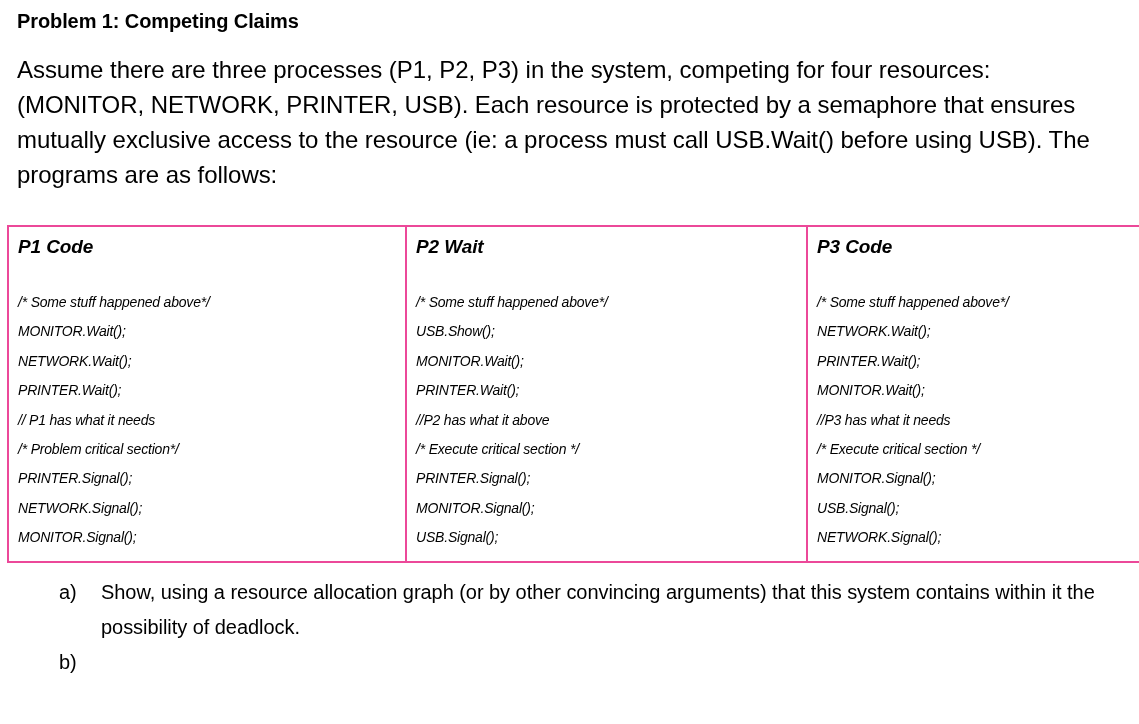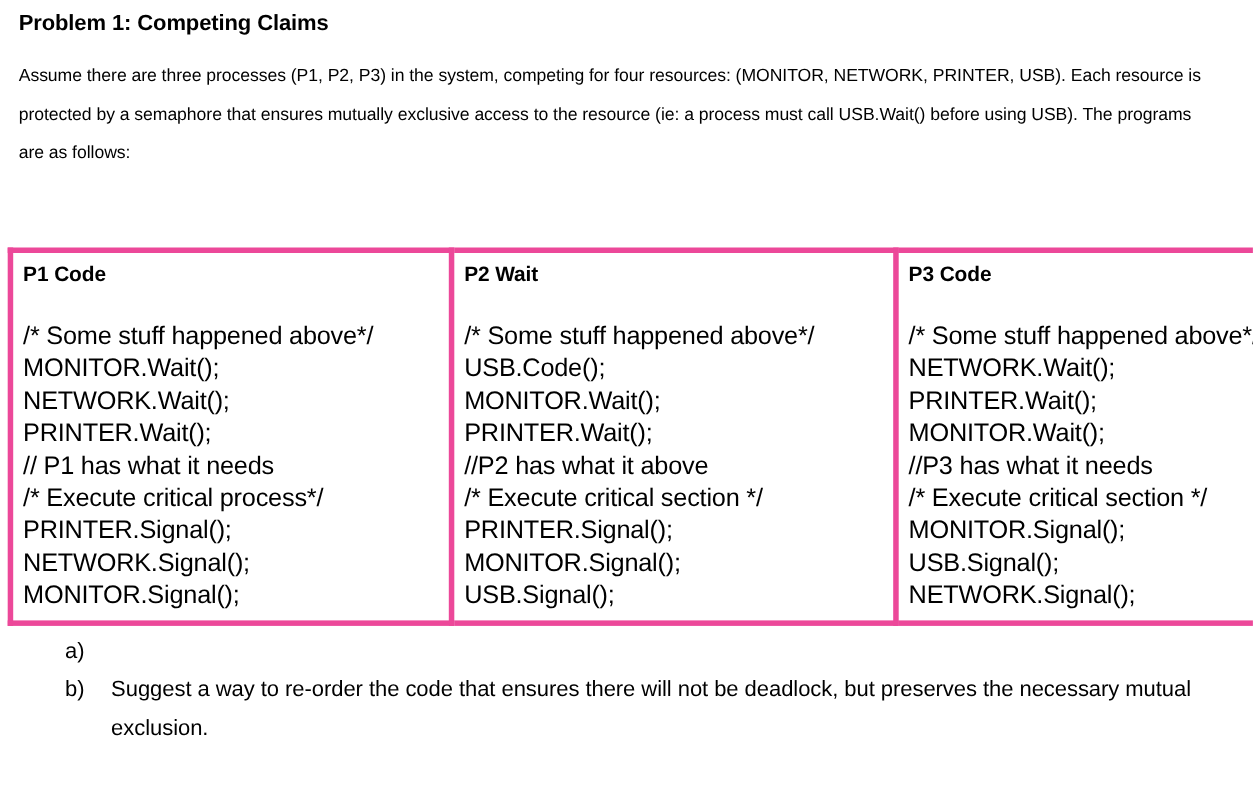--- a/index.html
+++ b/index.html
@@ -24,55 +24,56 @@
   }
   .title {
     font-size: 20px;
     font-weight: bold;
     letter-spacing: -0.1px;
     margin: 0;
     padding: 7px 0 0 17px;
     line-height: 28px;
   }
   .intro {
-    font-size: 16px;
+    font-size: 24px;
     line-height: 35px;
     margin: 0;
     padding: 17px 36px 0 17px;
     letter-spacing: -0.05px;
     text-align: left;
   }
   .code-table {
     position: absolute;
     left: 7px;
     top: 225px;
     width: 1115px;
     border-collapse: collapse;
     table-layout: fixed;
   }
   .code-table td {
-    border: 5px solid #ec4899;
+    border: 2px solid #ec4899;
     vertical-align: top;
     padding: 6px 16px 8px 9px;
+    font-style: italic;
   }
   .col1 { width: 371px; }
   .col2 { width: 374px; }
   .col3 { width: 370px; }
 
   .col-header {
     font-size: 19px;
     font-weight: bold;
     line-height: 27px;
     letter-spacing: -0.1px;
   }
   .code-gap {
     height: 28px;
   }
   .code-line {
-    font-size: 23px;
+    font-size: 14px;
     line-height: 29.4px;
     white-space: pre;
     letter-spacing: -0.2px;
   }
 
   .qlist {
     position: absolute;
     left: 0;
     top: 575px;
     width: 1139px;
@@ -108,30 +109,30 @@
     <tbody>
       <tr>
         <td class="col1">
           <div class="col-header">P1 Code</div>
           <div class="code-gap"></div>
           <div class="code-line">/* Some stuff happened above*/</div>
           <div class="code-line">MONITOR.Wait();</div>
           <div class="code-line">NETWORK.Wait();</div>
           <div class="code-line">PRINTER.Wait();</div>
           <div class="code-line">// P1 has what it needs</div>
-          <div class="code-line">/* Execute critical process*/</div>
+          <div class="code-line">/* Problem critical section*/</div>
           <div class="code-line">PRINTER.Signal();</div>
           <div class="code-line">NETWORK.Signal();</div>
           <div class="code-line">MONITOR.Signal();</div>
         </td>
         <td class="col2">
           <div class="col-header">P2 Wait</div>
           <div class="code-gap"></div>
           <div class="code-line">/* Some stuff happened above*/</div>
-          <div class="code-line">USB.Code();</div>
+          <div class="code-line">USB.Show();</div>
           <div class="code-line">MONITOR.Wait();</div>
           <div class="code-line">PRINTER.Wait();</div>
           <div class="code-line">//P2 has what it above</div>
           <div class="code-line">/* Execute critical section */</div>
           <div class="code-line">PRINTER.Signal();</div>
           <div class="code-line">MONITOR.Signal();</div>
           <div class="code-line">USB.Signal();</div>
         </td>
         <td class="col3">
           <div class="col-header">P3 Code</div>
@@ -146,20 +147,20 @@
           <div class="code-line">USB.Signal();</div>
           <div class="code-line">NETWORK.Signal();</div>
         </td>
       </tr>
     </tbody>
   </table>
 
   <div class="qlist">
     <div class="qitem">
       <span class="qmarker">a)</span>
+      <span class="qtext">Show, using a resource allocation graph (or by other convincing arguments) that this system contains within it the possibility of deadlock.</span>
     </div>
     <div class="qitem">
       <span class="qmarker">b)</span>
-      <span class="qtext">Suggest a way to re-order the code that ensures there will not be deadlock, but preserves the necessary mutual exclusion.</span>
     </div>
   </div>
 
 </div>
 
 </body></html>

